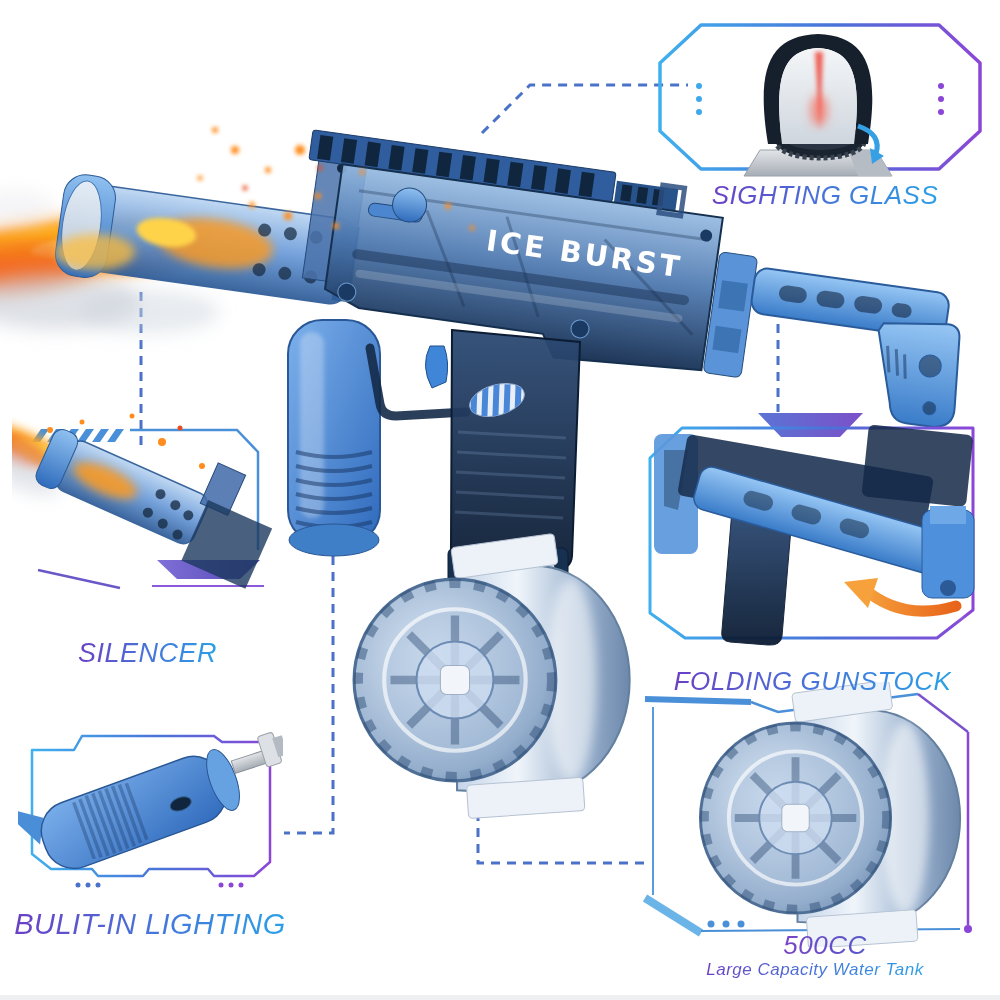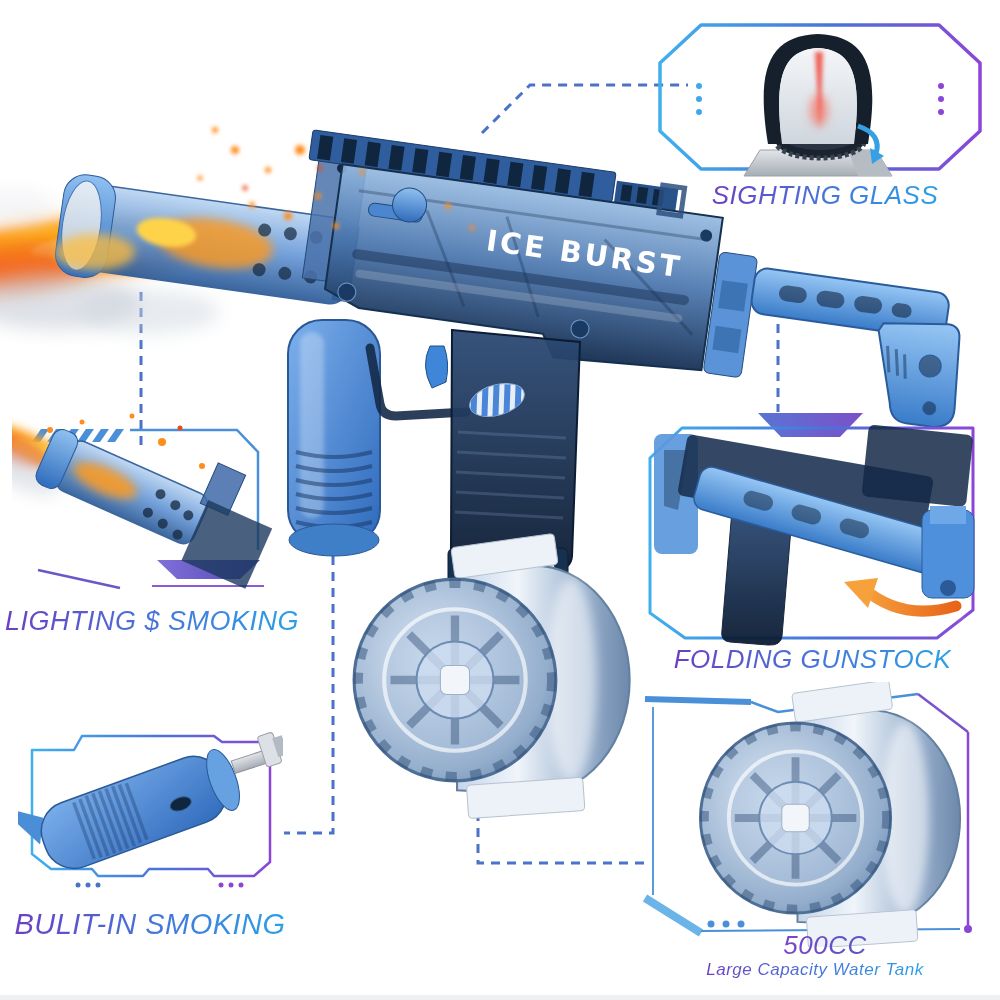--- a/index.html
+++ b/index.html
@@ -420,28 +420,28 @@
       <g transform="rotate(-8 205 38)">
           <rect x="168" y="24" width="78" height="30" rx="4" fill="#1d3a66"></rect>
         </g>
       <use href="#drumSym" transform="translate(186 136) scale(0.98)"></use>
     </svg>
   </div>
 
   <div class="label" style="left:660px;top:180px;width:330px;font-size:26px">
     <span class="grad">SIGHTING GLASS</span>
   </div>
-  <div class="label" style="left:5px;top:606px;width:285px;font-size:27px">
-    <span class="grad">LIGHTING $ SMOKING</span>
-  </div>
-  <div class="label" style="left:640px;top:644px;width:345px;font-size:26px">
+  <div class="label" style="left:5px;top:638px;width:285px;font-size:27px">
+    <span class="grad">SILENCER</span>
+  </div>
+  <div class="label" style="left:640px;top:666px;width:345px;font-size:26px">
     <span class="grad">FOLDING GUNSTOCK</span>
   </div>
   <div class="label" style="left:10px;top:908px;width:280px;font-size:29px">
-    <span class="grad">BULIT-IN SMOKING</span>
+    <span class="grad">BULIT-IN LIGHTING</span>
   </div>
   <div class="label" style="left:660px;top:930px;width:330px;font-size:26px">
     <span class="grad-purple">500CC</span>
   </div>
   <div class="label" style="left:640px;top:960px;width:350px;font-size:17px">
     <span class="grad">Large Capacity Water Tank</span>
   </div>
 
   <div class="bottom-edge"></div>
 </div>

